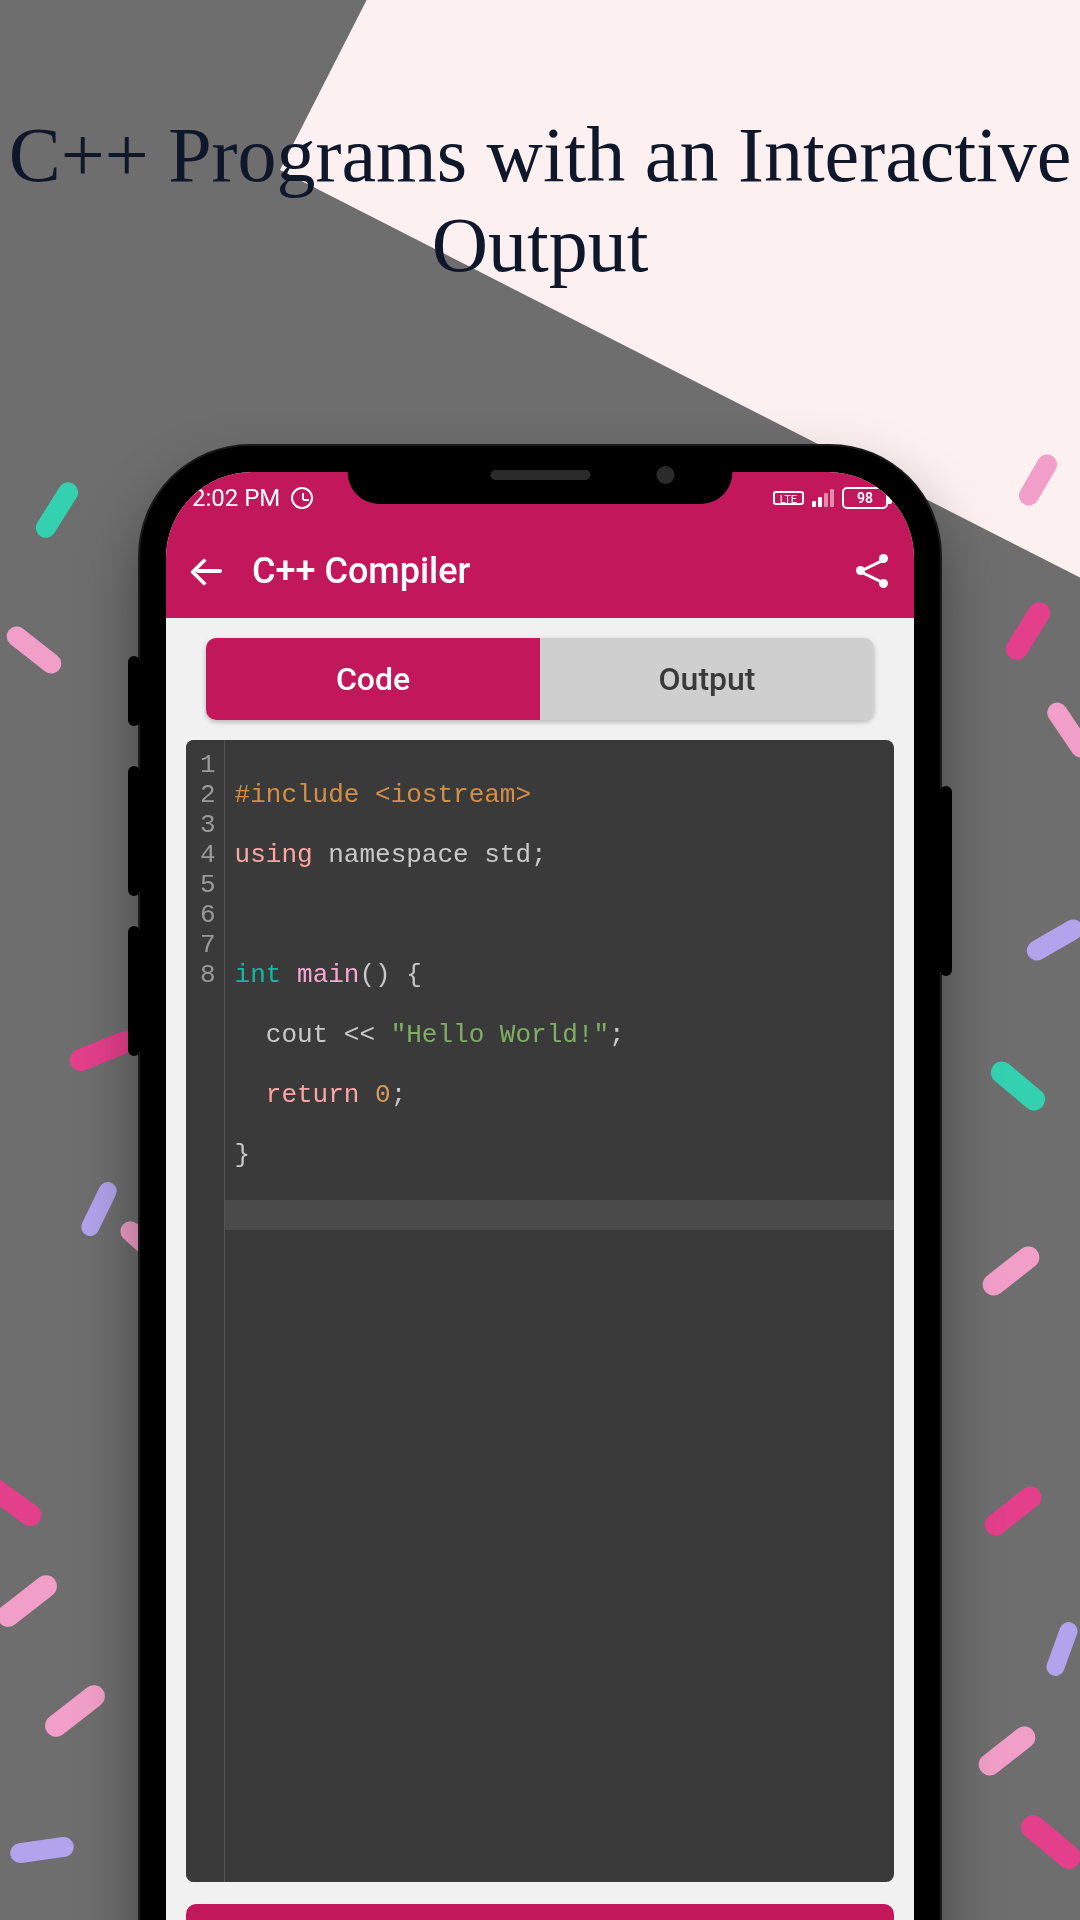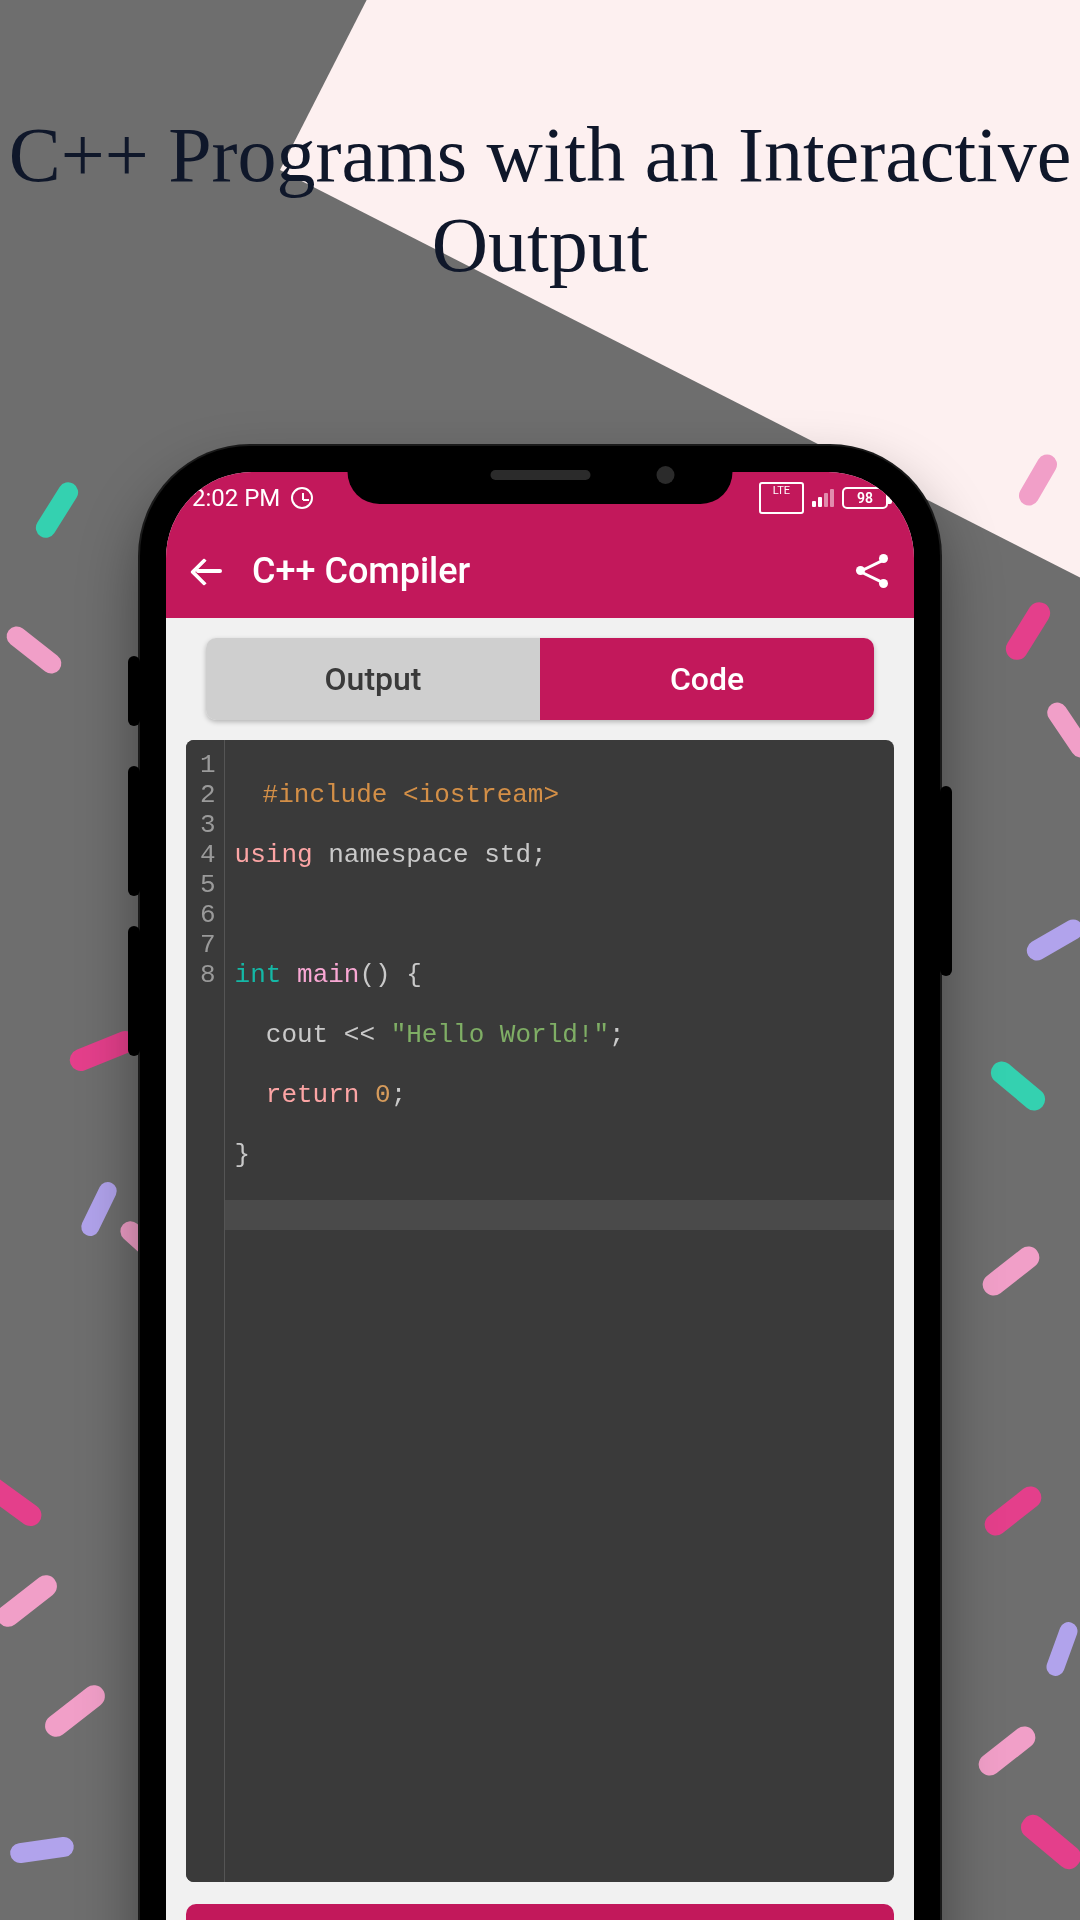--- a/index.html
+++ b/index.html
@@ -145,21 +145,21 @@
     width:46px; height:22px; position:relative;
     display:flex; align-items:center; justify-content:center;
     font-size:14px; font-weight:600;
   }
   .battery::after {
     content:""; position:absolute; right:-6px; top:5px;
     width:4px; height:10px; background:#fff; border-radius:0 2px 2px 0;
   }
   .lte-box {
     border:2px solid #fff; border-radius:3px;
-    font-size:11px; padding:0 12px; line-height:14px; height:32px;
+    font-size:11px; padding:0 5px; line-height:14px; height:14px;
   }
 
   
   .app-bar {
     height: 94px;
     background: #c2185b;
     display:flex; align-items:center;
     padding: 0 24px;
     color:#fff;
     gap: 28px;
@@ -239,21 +239,21 @@
   .gutter div { height:30px; }
   .code-body {
     padding: 10px 10px;
     color:#ccc;
     white-space: pre;
     flex:1;
     position:relative;
   }
   .code-line { height:30px; }
   .code-line.current { background:#4a4a4a; margin-left:-10px; padding-left:10px; margin-right:-10px; }
-  .tok-pre   { color:#d38f47;margin-left:28px; }   
+  .tok-pre   { color:#d38f47; }   
   .tok-inc   { color:#d38f47; }   
   .tok-kw    { color:#fca5a5; }   
   .tok-type  { color:#14b8a6; }   
   .tok-str   { color:#7fae65; }   
   .tok-num   { color:#d69b5b; }   
   .tok-id    { color:#c9c9c9; }
   .tok-punc  { color:#c9c9c9; }
   .tok-main  { color:#f9a8d4; }
 
   
@@ -334,22 +334,22 @@
           <span class="dot d2"></span>
           <span class="dot d3"></span>
         <span class="ln l1"></span>
           <span class="ln l2"></span>
       </div>
     </div>
 
     <div class="content">
 
       <div class="tabs">
+        <div class="tab active">Code</div>
         <div class="tab inactive">Output</div>
-        <div class="tab active">Code</div>
       </div>
 
       <div class="editor">
         <div class="gutter">
           <div>1</div>
           <div>2</div>
           <div>3</div>
           <div>4</div>
           <div>5</div>
           <div>6</div>

